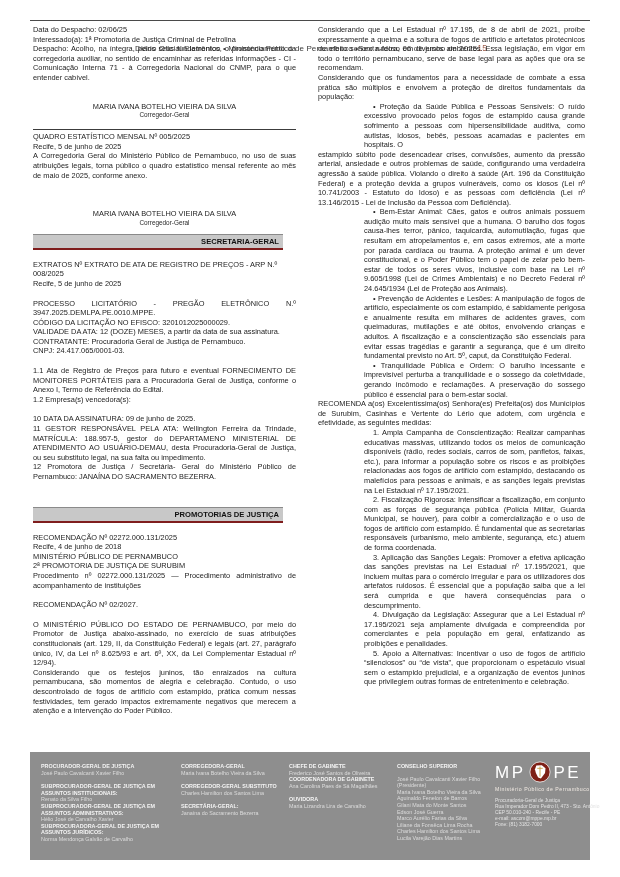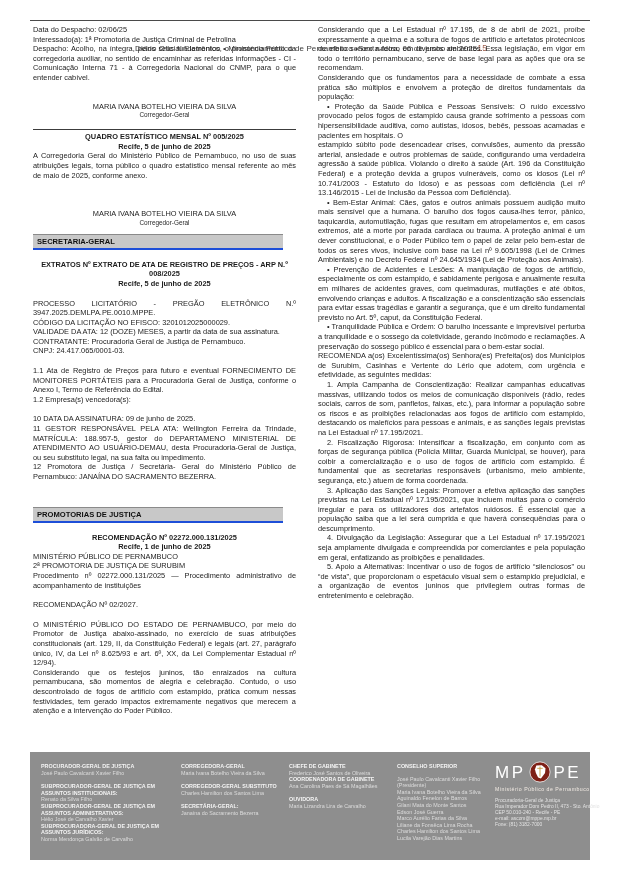--- a/index.html
+++ b/index.html
@@ -20,28 +20,28 @@
     font-size:8px;color:#3a3a3a;letter-spacing:.1px;
   }
   .page-num{color:var(--page-num);font-size:8.5px;margin-top:36px;}
   .header-rule{position:absolute;left:30px;right:30px;top:20px;border-top:1px solid #4a4a4a;}
 
   
   .col{position:absolute;top:25px;font-size:7.4px;line-height:9.6px;text-align:justify;color:#1c1c1c;}
   .col-left{left:33px;width:263px;}
   .col-right{left:318px;width:267px;}
   p.para{margin:0;}
-  p.para.indent{text-indent:9px;}
-  .heading{font-weight:bold;text-align:center;}
+  p.para.indent{text-indent:9px;margin-left:46px;}
+  .heading{font-weight:normal;text-align:left;}
   .signature{text-align:center;}
   .sig-role{font-size:6.4px;line-height:8px;color:#2a2a2a;}
   .rule{border-top:1px solid #3c3c3c;margin:3px 0 2px 0;}
   .section-bar{
-    background:var(--section-bg);font-weight:bold;text-align:left;
-    border-top:1px solid #8a8a8a;border-bottom:2px solid #1d4ed8;
+    background:var(--section-bg);font-weight:bold;text-align:right;
+    border-top:1px solid #8a8a8a;border-bottom:2px solid #7f1d1d;
     padding:2px 4px 2px 4px;margin:2px 13px 2px 0;font-size:7.6px;line-height:9px;color:#111;
   }
 
   
   .footer{
     position:absolute;left:30px;top:752px;width:560px;height:108px;
     background:var(--footer-bg);color:#ffffff;box-sizing:border-box;
   }
   .footer-inner{display:flex;gap:9px;padding:11px 8px 6px 11px;box-sizing:border-box;}
   .fcol{font-size:5.4px;line-height:6.6px;text-align:left;}
@@ -111,21 +111,21 @@
       <p class="para">1.2 Empresa(s) vencedora(s):</p>
       <div style="height: 10px;"></div>
       <p class="para">10 DATA DA ASSINATURA: 09 de junho de 2025.</p>
       <p class="para">11 GESTOR RESPONSÁVEL PELA ATA: Wellington Ferreira da Trindade, MATRÍCULA: 188.957-5, gestor do DEPARTAMENO MINISTERIAL DE ATENDIMENTO AO USUÁRIO-DEMAU, desta Procuradoria-Geral de Justiça, ou seu substituto legal, na sua falta ou impedimento.</p>
       <p class="para">12 Promotora de Justiça / Secretária- Geral do Ministério Público de Pernambuco: JANAÍNA DO SACRAMENTO BEZERRA.</p>
       <div style="height: 23px;"></div>
       <div class="section-bar">PROMOTORIAS DE JUSTIÇA</div>
       <div style="height: 8px;"></div>
       <div class="heading">
         <div>RECOMENDAÇÃO Nº 02272.000.131/2025</div>
-        <div>Recife, 1 de junho de 2025</div>
+        <div>Recife, 4 de junho de 2018</div>
       </div>
       <p class="para">MINISTÉRIO PÚBLICO DE PERNAMBUCO</p>
       <p class="para">2ª PROMOTORIA DE JUSTIÇA DE SURUBIM</p>
       <p class="para">Procedimento nº 02272.000.131/2025 — Procedimento administrativo de acompanhamento de instituições</p>
       <div style="height: 10px;"></div>
       <p class="para">RECOMENDAÇÃO Nº 02/2027.</p>
       <div style="height: 10px;"></div>
       <p class="para">O MINISTÉRIO PÚBLICO DO ESTADO DE PERNAMBUCO, por meio do Promotor de Justiça abaixo-assinado, no exercício de suas atribuições constitucionais (art. 129, II, da Constituição Federal) e legais (art. 27, parágrafo único, IV, da Lei nº 8.625/93 e art. 6º, XX, da Lei Complementar Estadual nº 12/94).</p>
       <p class="para">Considerando que os festejos juninos, tão enraizados na cultura pernambucana, são momentos de alegria e celebração. Contudo, o uso descontrolado de fogos de artifício com estampido, prática comum nessas festividades, tem gerado impactos extremamente negativos que merecem a atenção e a intervenção do Poder Público.</p>
     </div>

